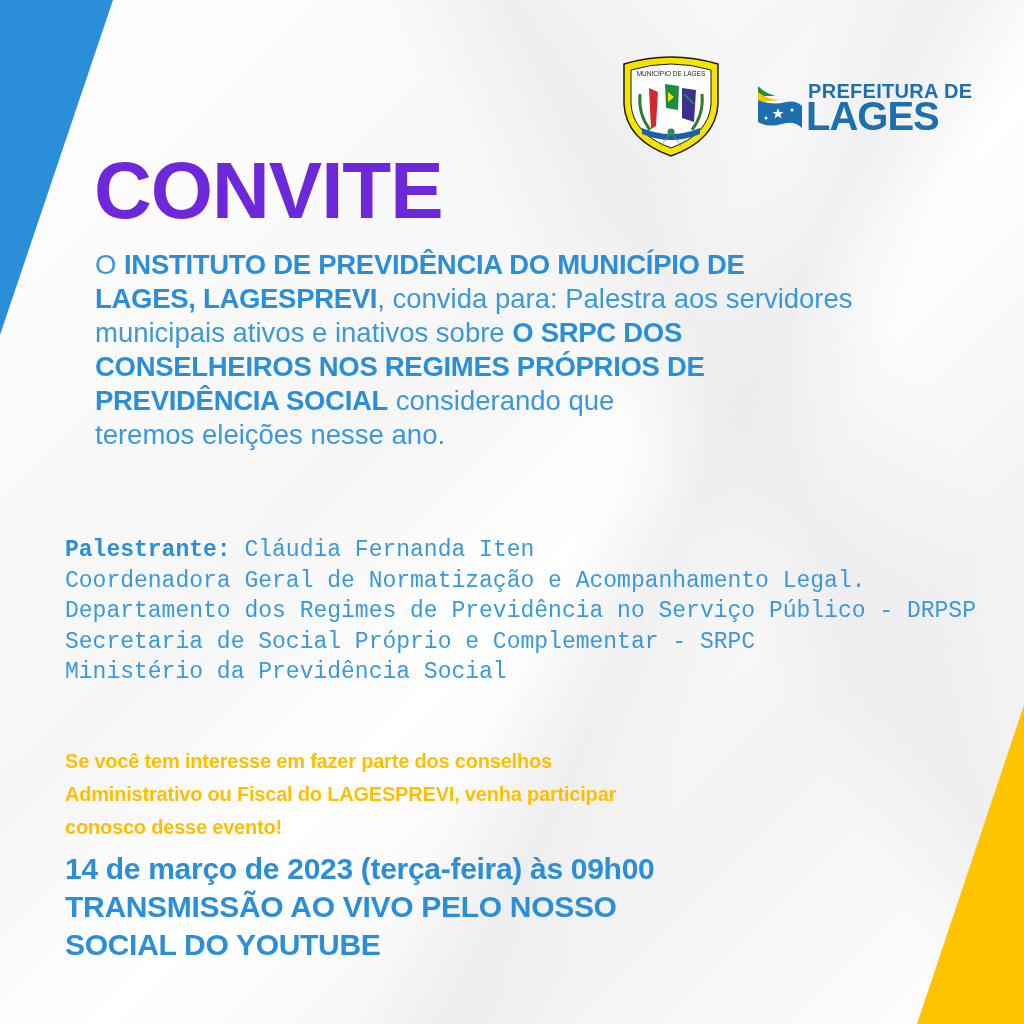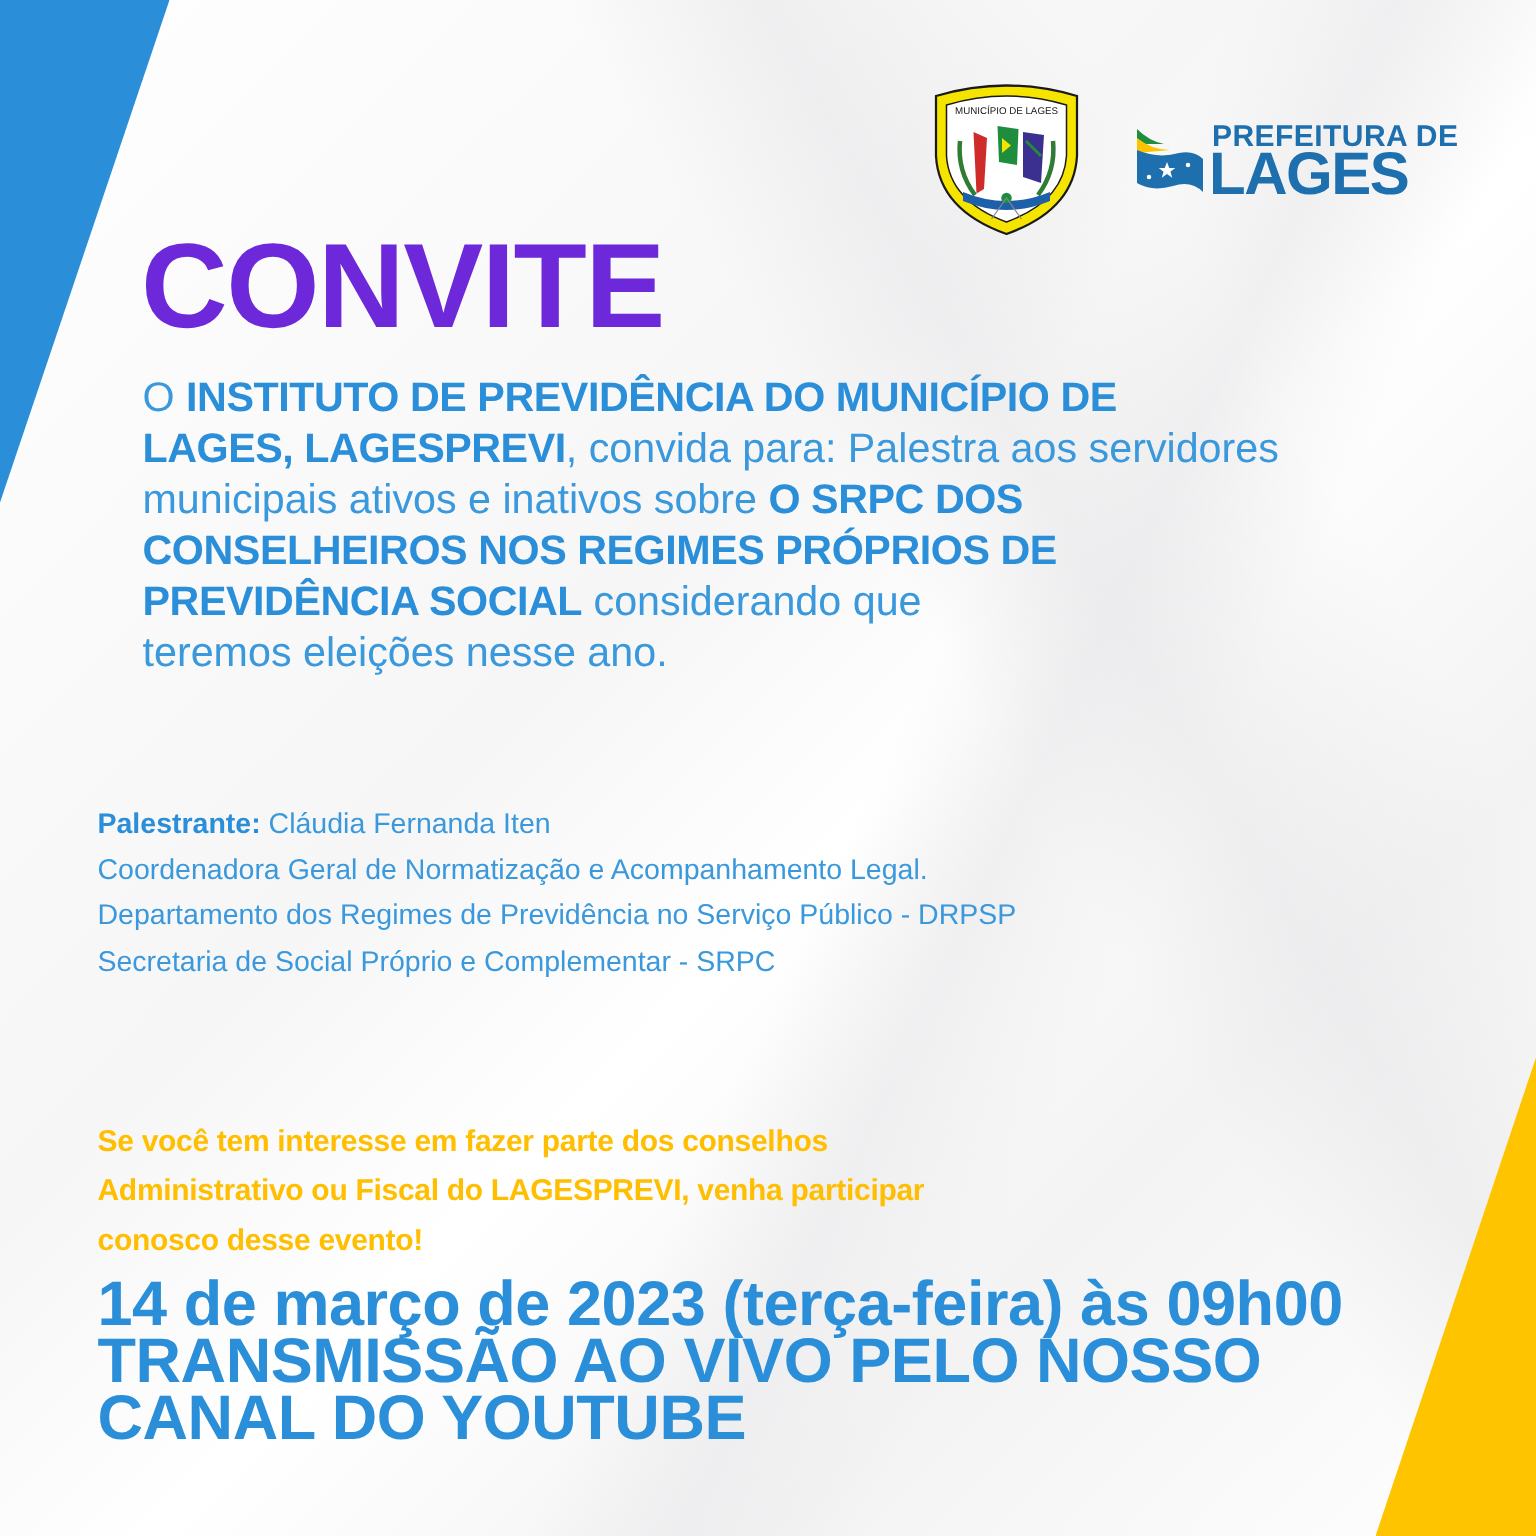--- a/index.html
+++ b/index.html
@@ -21,25 +21,25 @@
   .logo-top { position:absolute; left:52px; top:0; font-size:20px; font-weight:bold; color:#1d6fae; letter-spacing:0.3px; white-space:nowrap; }
   .logo-bottom { position:absolute; left:50px; top:16px; font-size:40px; font-weight:bold; color:#1d6fae; letter-spacing:-1px; white-space:nowrap; line-height:40px; }
 
   .title { position:absolute; left:94px; top:146px; font-size:80px; font-weight:bold; color:#6d28d9; letter-spacing:-1px; line-height:90px; }
 
   .intro { position:absolute; left:95px; top:248px; width:880px; font-size:27.5px; line-height:34px; color:#2a8fd8; }
   .intro .b { font-weight:bold; letter-spacing:-0.3px; }
   .intro .l { font-weight:normal; color:#3a98dc; }
   .line { display:block; white-space:nowrap; }
 
-  .speaker { position:absolute; left:65px; top:535px; font-size:19px; line-height:30.5px; color:#3a98dc; }
+  .speaker { position:absolute; left:65px; top:535px; font-size:23px; line-height:30.5px; color:#3a98dc;font-family:Liberation Mono, monospace; }
   .speaker .b { font-weight:bold; color:#2a8fd8; }
 
   .cta { position:absolute; left:65px; top:745px; font-size:20px; line-height:33px; color:#ffbf00; font-weight:bold; letter-spacing:-0.2px; }
-  .event { position:absolute; left:65px; top:850px; font-size:42px; line-height:38px; color:#2a8fd8; font-weight:bold; letter-spacing:-0.3px; }
+  .event { position:absolute; left:65px; top:850px; font-size:30px; line-height:38px; color:#2a8fd8; font-weight:bold; letter-spacing:-0.3px; }
 </style>
 </head>
 <body>
 
 <div class="bg-fold1"></div>
 <div class="bg-fold2"></div>
 <div class="stripe-blue"></div>
 <div class="stripe-yellow"></div>
 
 <div class="crest">
@@ -84,25 +84,26 @@
     <span class="line"><span class="l">teremos eleições nesse ano.</span></span>
   </div>
 
 <div class="speaker">
   <span class="line">
     <span class="b">Palestrante:</span><span> Cláudia Fernanda Iten</span>
   </span>
   <span class="line">Coordenadora Geral de Normatização e Acompanhamento Legal.</span>
   <span class="line">Departamento dos Regimes de Previdência no Serviço Público - DRPSP</span>
   <span class="line">Secretaria de Social Próprio e Complementar - SRPC</span>
+  <span class="line">Ministério da Previdência Social</span>
 </div>
 
 <div class="cta">
   <span class="line">Se você tem interesse em fazer parte dos conselhos</span>
   <span class="line">Administrativo ou Fiscal do LAGESPREVI, venha participar</span>
   <span class="line">conosco desse evento!</span>
 </div>
 
 <div class="event">
   <span class="line">14 de março de 2023 (terça-feira) às 09h00</span>
   <span class="line">TRANSMISSÃO AO VIVO PELO NOSSO</span>
-  <span class="line">CANAL DO YOUTUBE</span>
+  <span class="line">SOCIAL DO YOUTUBE</span>
 </div>
 
 </body></html>

